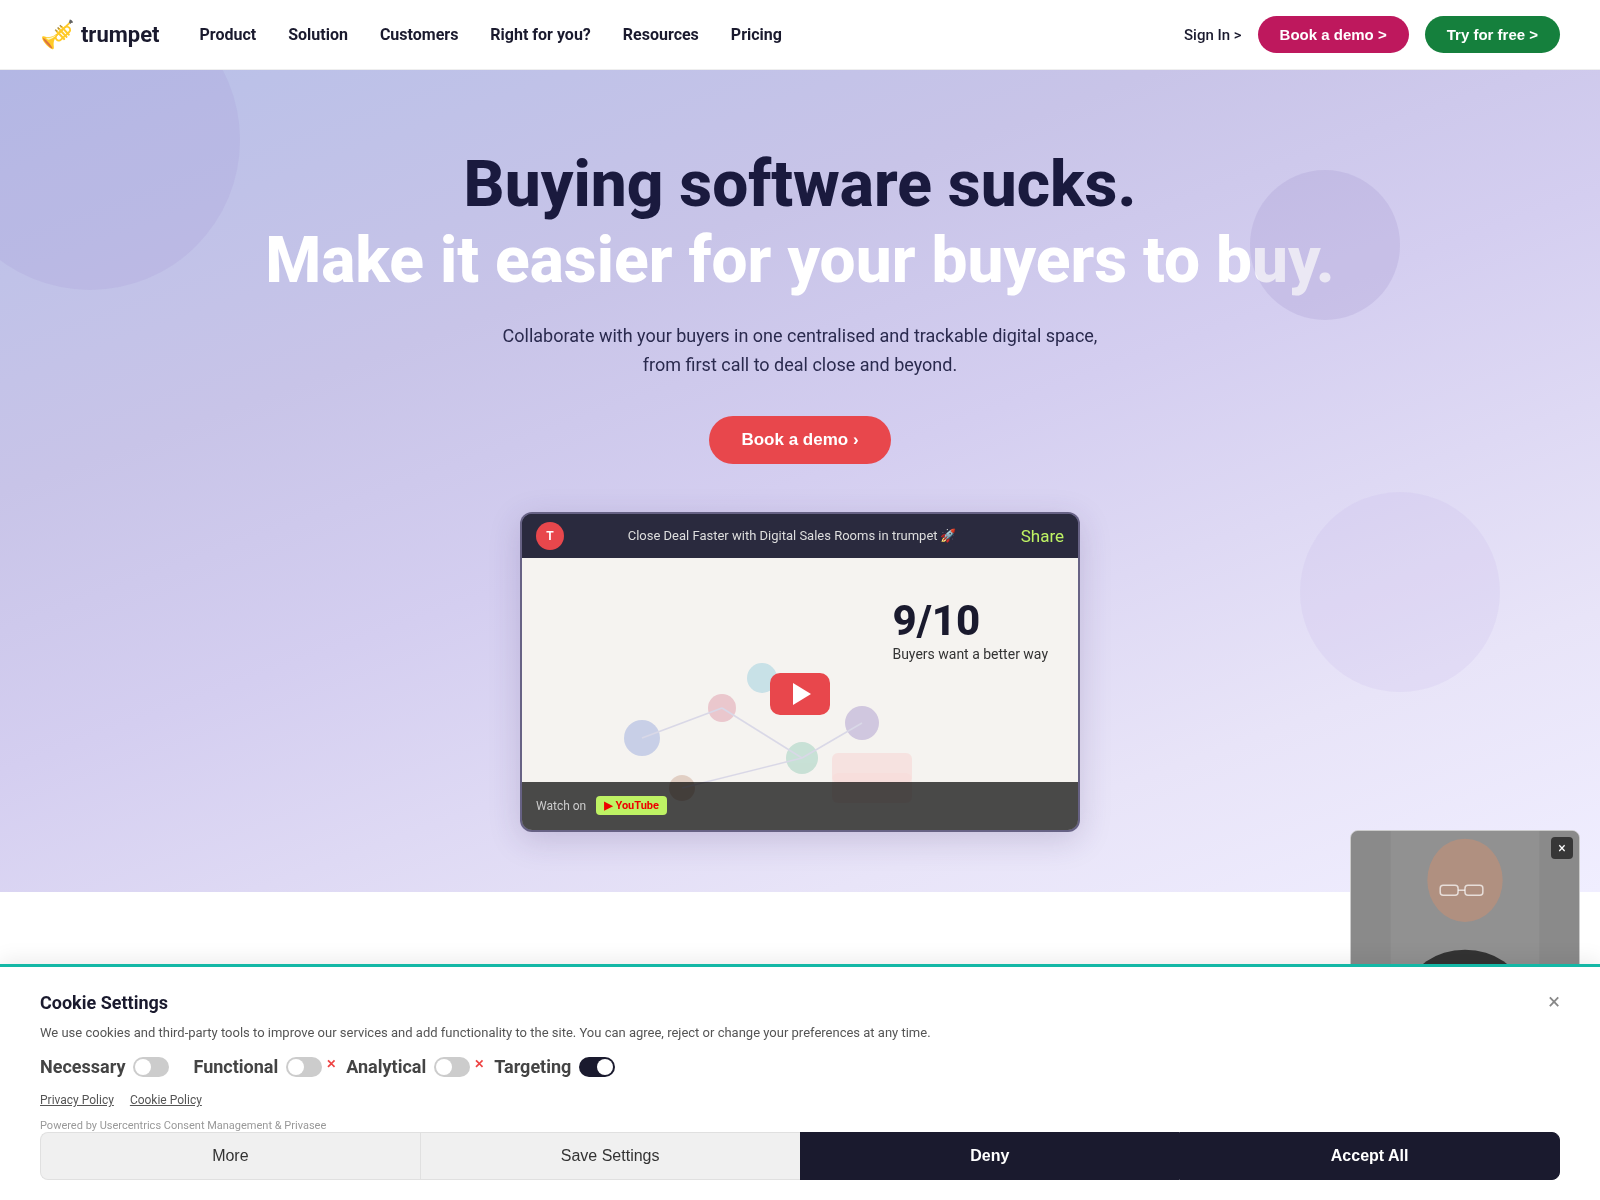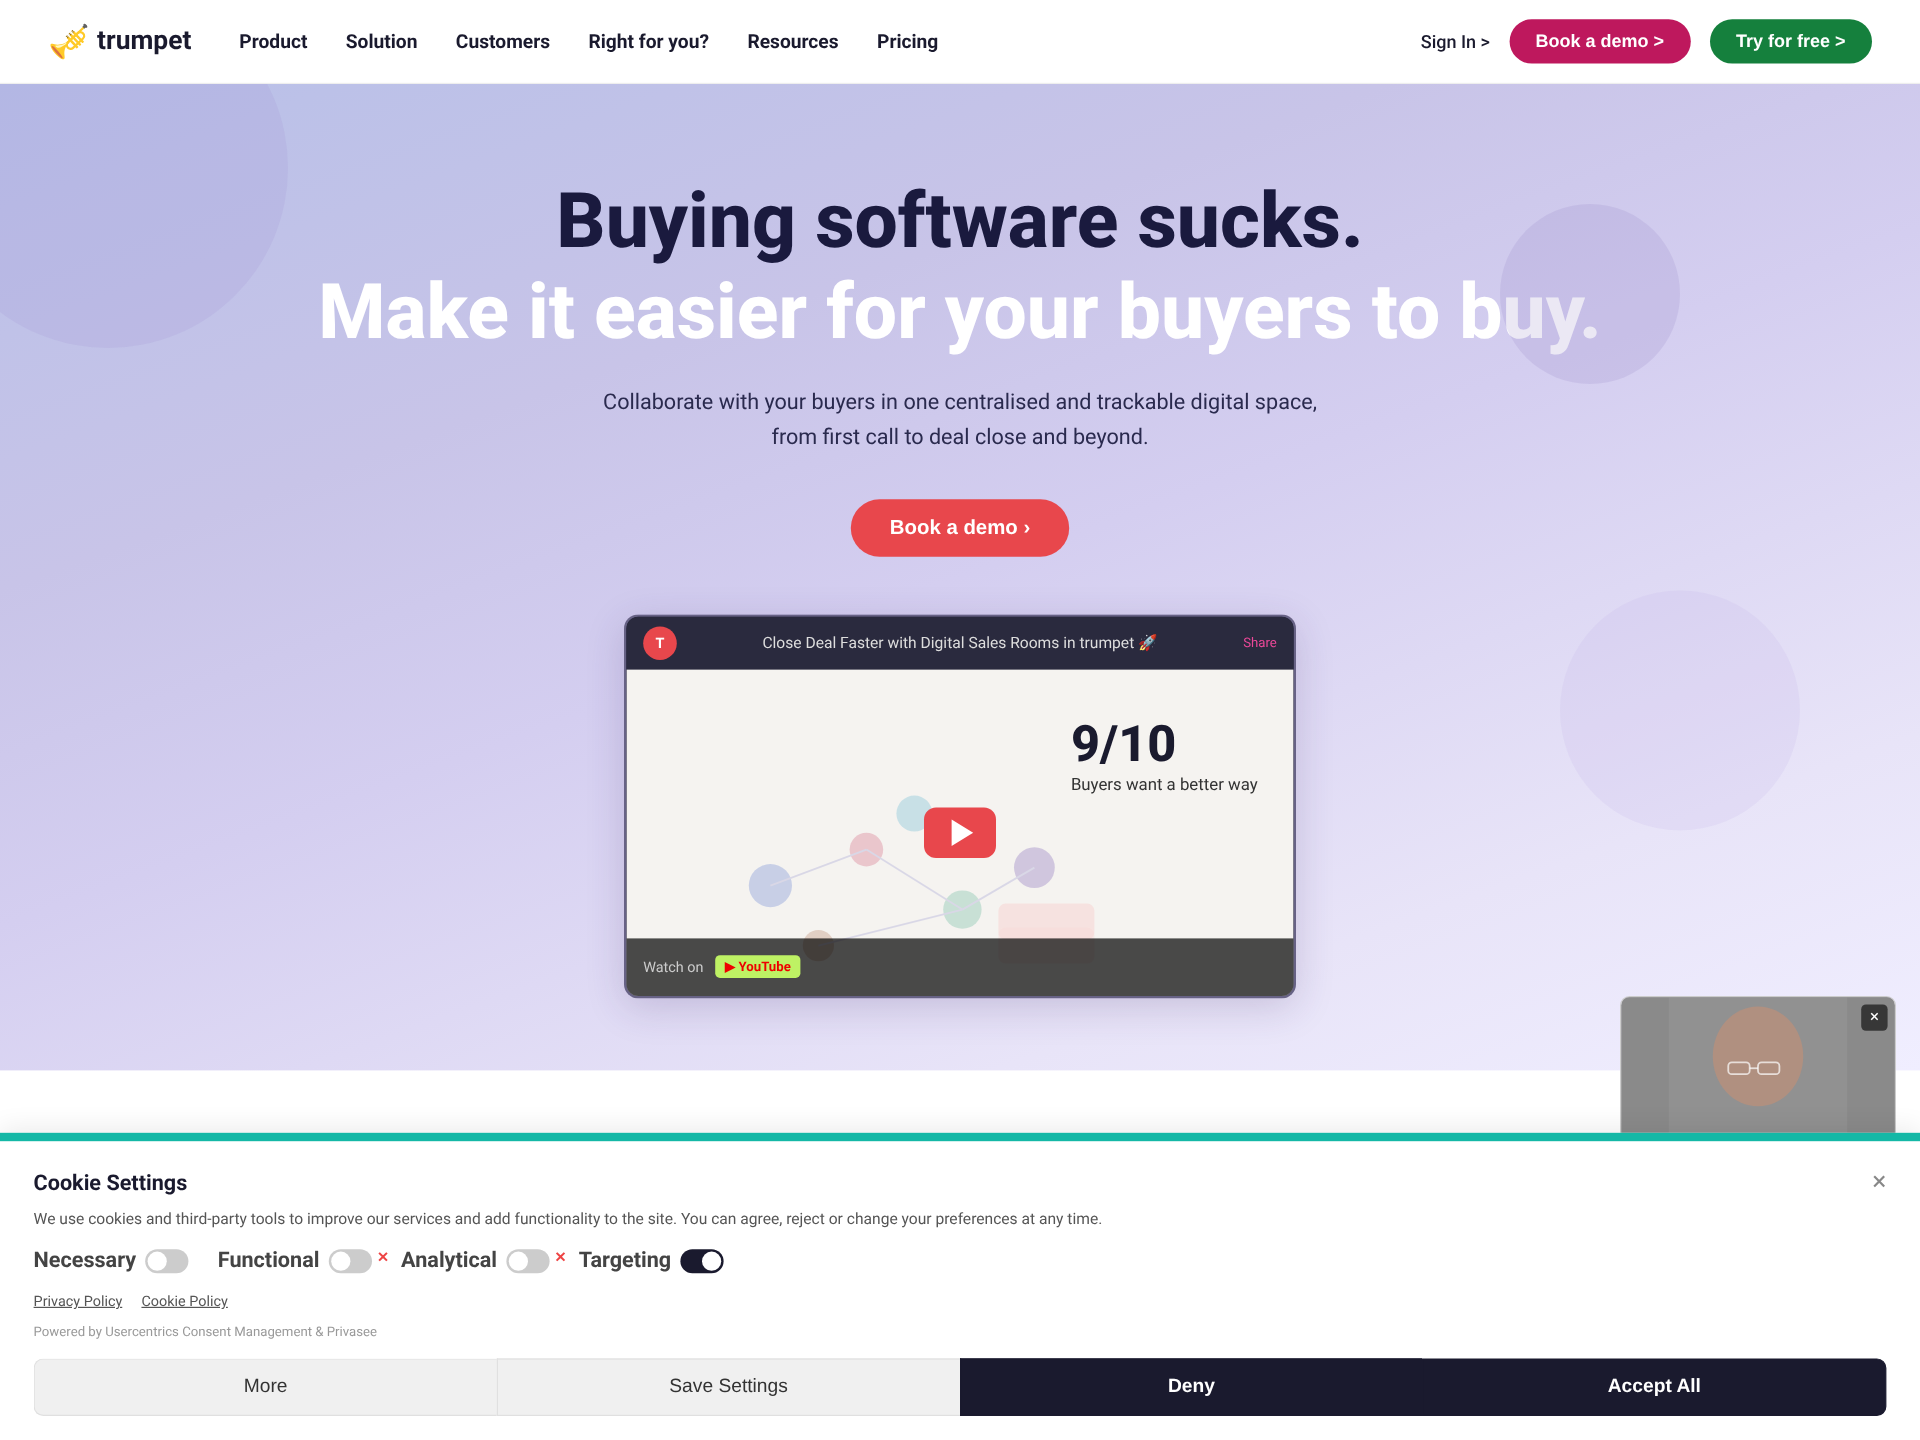--- a/index.html
+++ b/index.html
@@ -147,22 +147,22 @@
       color: #fff;
       font-size: 12px;
       font-weight: 700;
     }
     .video-title-text {
       font-size: 13px;
       color: #ddd;
       flex: 1;
     }
     .video-share-btn {
-      color: #ec4899;
-      font-size: 11px;
+      color: #bef264;
+      font-size: 17px;
       cursor: pointer;
       text-align: right;
     }
     .video-body {
       background: #f5f3f0;
       height: calc(100% - 44px);
       display: flex;
       align-items: center;
       justify-content: center;
       position: relative;
@@ -265,22 +265,22 @@
       justify-content: center;
     }
 
     
     .cookie-banner {
       position: fixed;
       bottom: 0;
       left: 0;
       right: 0;
       background: #fff;
-      border-top: 7px solid #14b8a6;
-      padding: 24px 28px 20px;
+      border-top: 3px solid #14b8a6;
+      padding: 24px 40px 20px;
       z-index: 100;
       box-shadow: 0 -4px 20px rgba(0,0,0,0.08);
     }
     .cookie-header {
       display: flex;
       align-items: center;
       justify-content: space-between;
       margin-bottom: 12px;
     }
     .cookie-title {
@@ -349,21 +349,21 @@
       cursor: pointer;
     }
     .powered-by {
       font-size: 11px;
       color: #999;
       margin-top: 4px;
     }
     .cookie-buttons {
       display: flex;
       gap: 0;
-      margin-top: 16px;
+      margin-top: 0;
     }
     .cookie-btn-more {
       flex: 1;
       background: #f0f0f0;
       border: 1px solid #e0e0e0;
       border-right: none;
       padding: 14px 0;
       font-size: 16px;
       font-weight: 500;
       color: #333;

